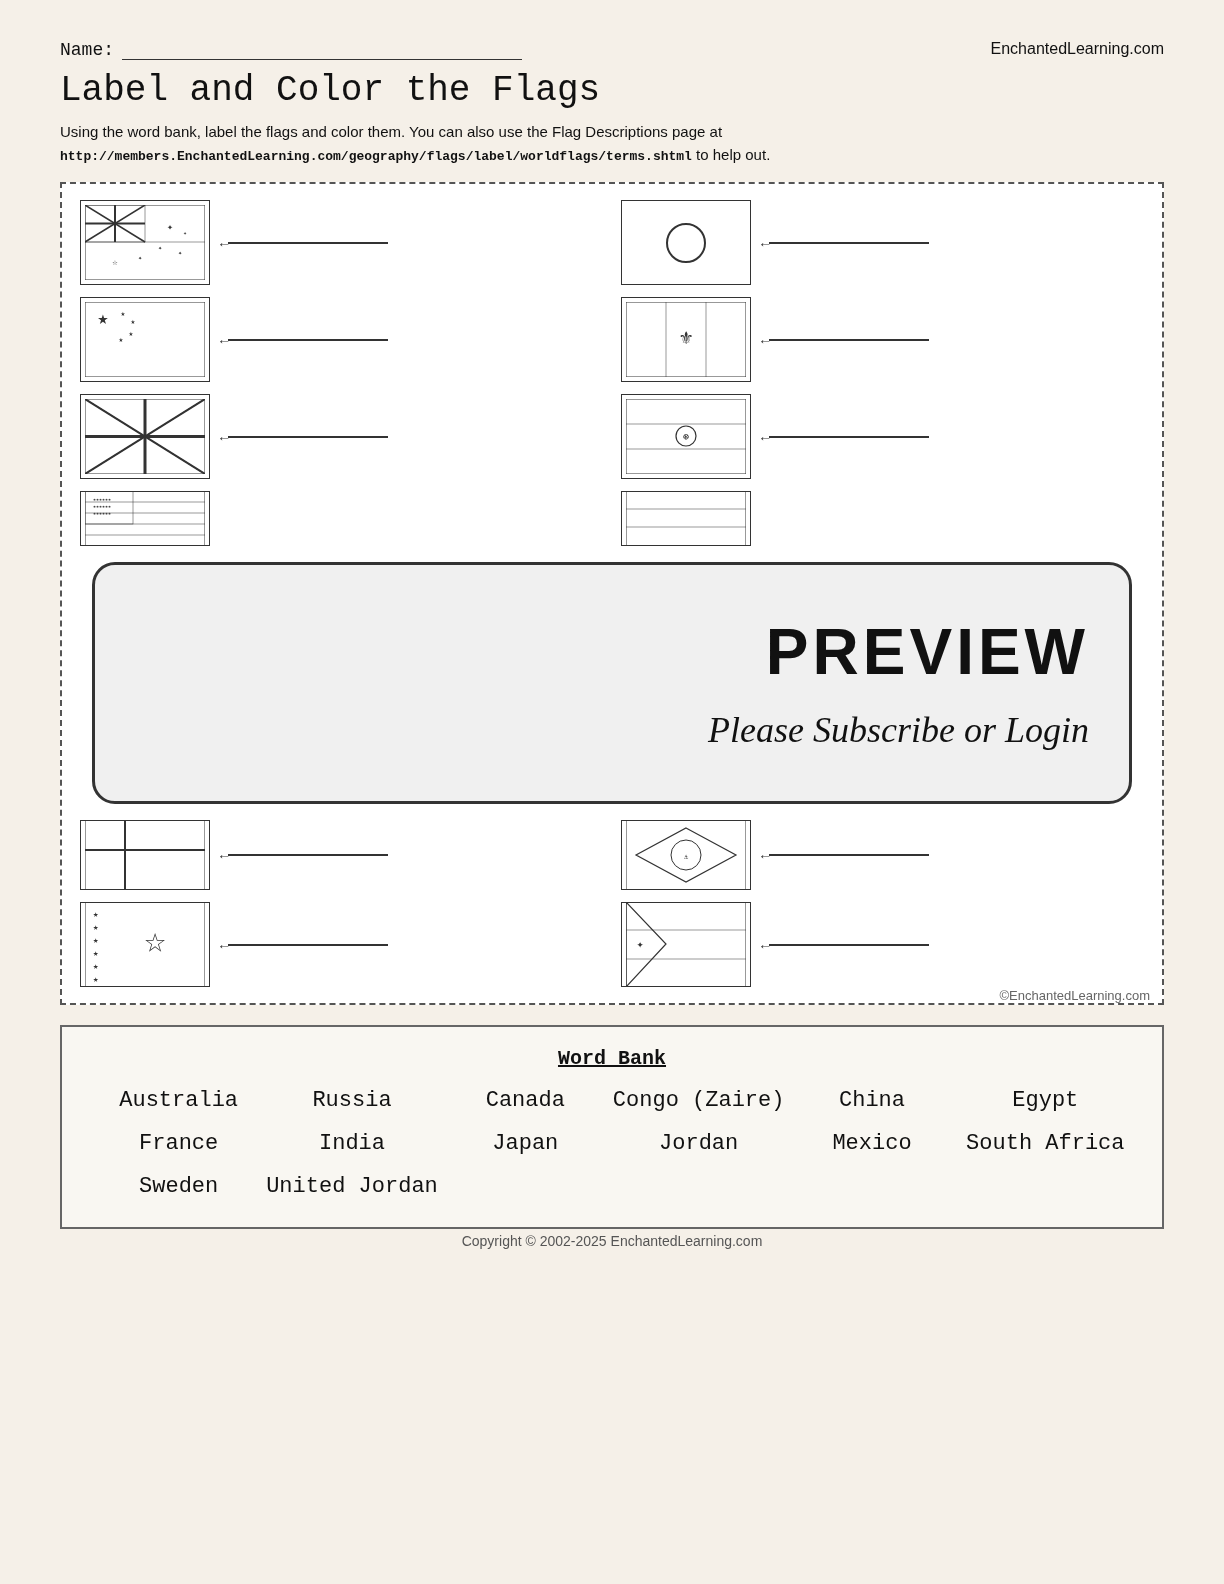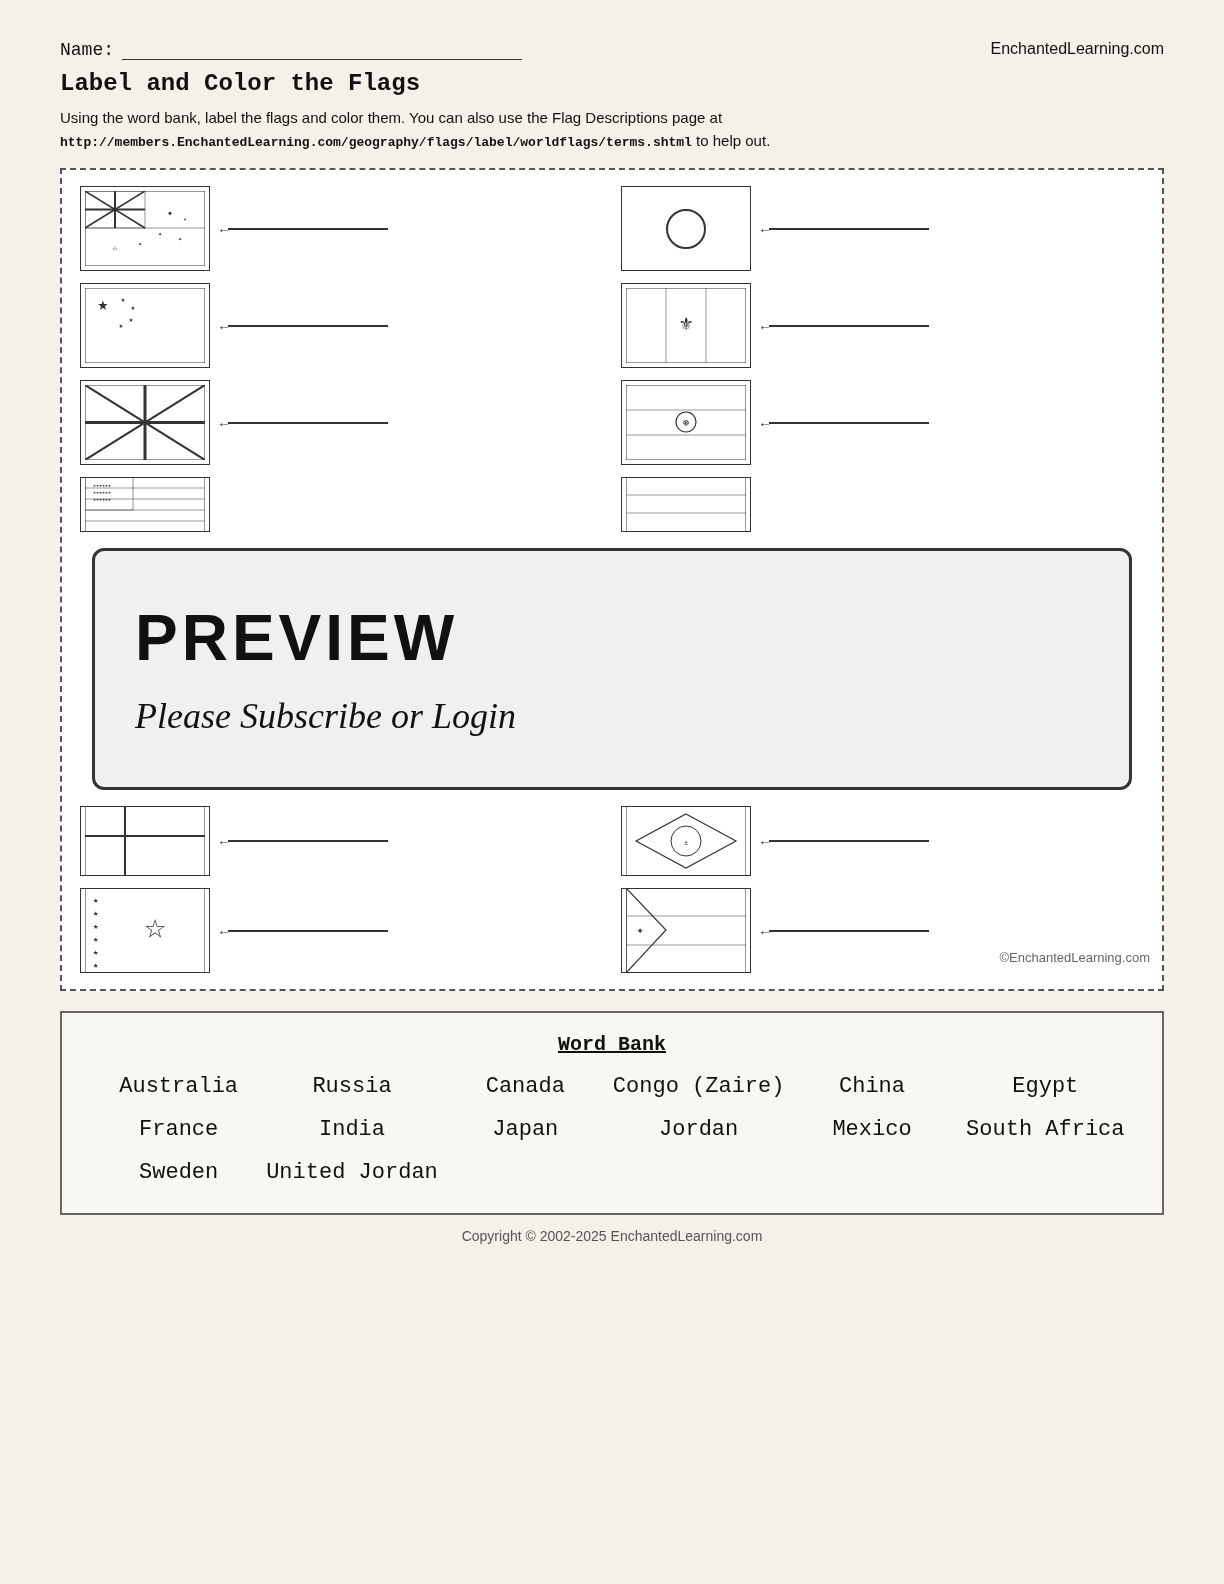--- a/index.html
+++ b/index.html
@@ -26,22 +26,22 @@
     .name-underline {
       border-bottom: 1px solid #333;
       width: 400px;
       height: 20px;
     }
     .site-name {
       font-size: 16px;
       font-family: Arial, sans-serif;
     }
     h1 {
-      font-size: 24px;
-      font-weight: bold;
+      font-size: 36px;
+      font-weight: normal;
       font-family: 'Courier New', Courier, monospace;
       margin-bottom: 10px;
     }
     .description {
       font-size: 15px;
       font-family: Arial, sans-serif;
       margin-bottom: 16px;
       line-height: 1.5;
     }
     .description a, .description .url {
@@ -82,22 +82,22 @@
     }
     .arrow-shaft {
       width: 160px;
       height: 2px;
       background: #333;
     }
     
     .preview-overlay {
       background: #f0f0f0;
       border: 3px solid #333;
-      border-radius: 12px;
-      text-align: left;
+      border-radius: 23px;
+      text-align: right;
       padding: 50px 40px;
       margin: 10px 20px;
     }
     .preview-title {
       font-size: 64px;
       font-weight: 900;
       font-family: Arial, sans-serif;
       letter-spacing: 4px;
       color: #111;
       margin-bottom: 20px;
@@ -106,21 +106,21 @@
       font-size: 36px;
       font-style: italic;
       font-family: Georgia, serif;
       color: #111;
     }
     
     .word-bank {
       border: 2px solid #666;
       background: #f9f7f2;
       padding: 20px 30px 24px;
-      margin-bottom: 13px;
+      margin-bottom: 4px;
     }
     .word-bank-title {
       text-align: center;
       font-size: 20px;
       font-weight: bold;
       text-decoration: underline;
       font-family: 'Courier New', Courier, monospace;
       margin-bottom: 14px;
     }
     .word-bank-grid {
@@ -142,21 +142,21 @@
     }
     
     .flag-japan-circle {
       width: 40px; height: 40px;
       border-radius: 50%;
       border: 2px solid #333;
       background: transparent;
     }
     .enchanted-watermark {
       position: absolute;
-      bottom: 24px;
+      bottom: 0;
       right: 12px;
       font-size: 13px;
       font-family: Arial, sans-serif;
       color: #666;
     }
   </style>
 </head>
 <body>
 
 <div class="header-row">

